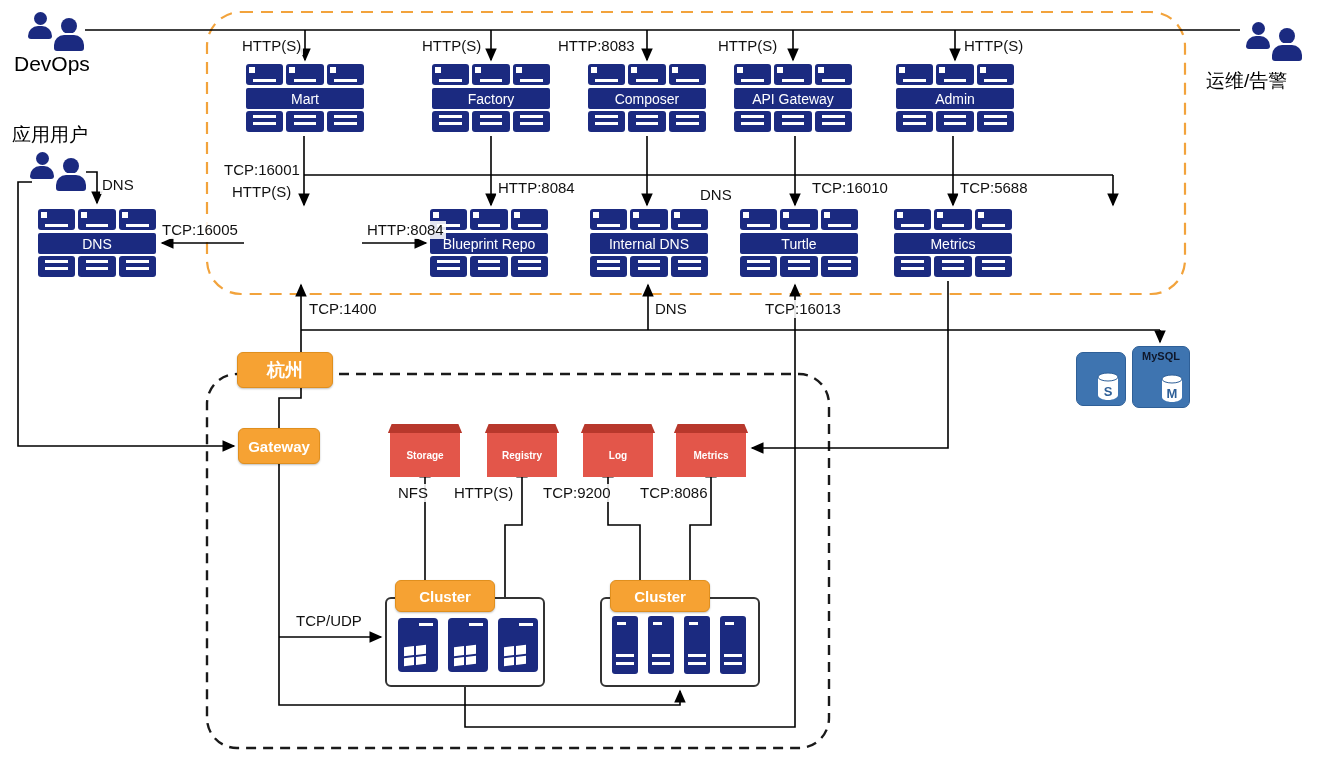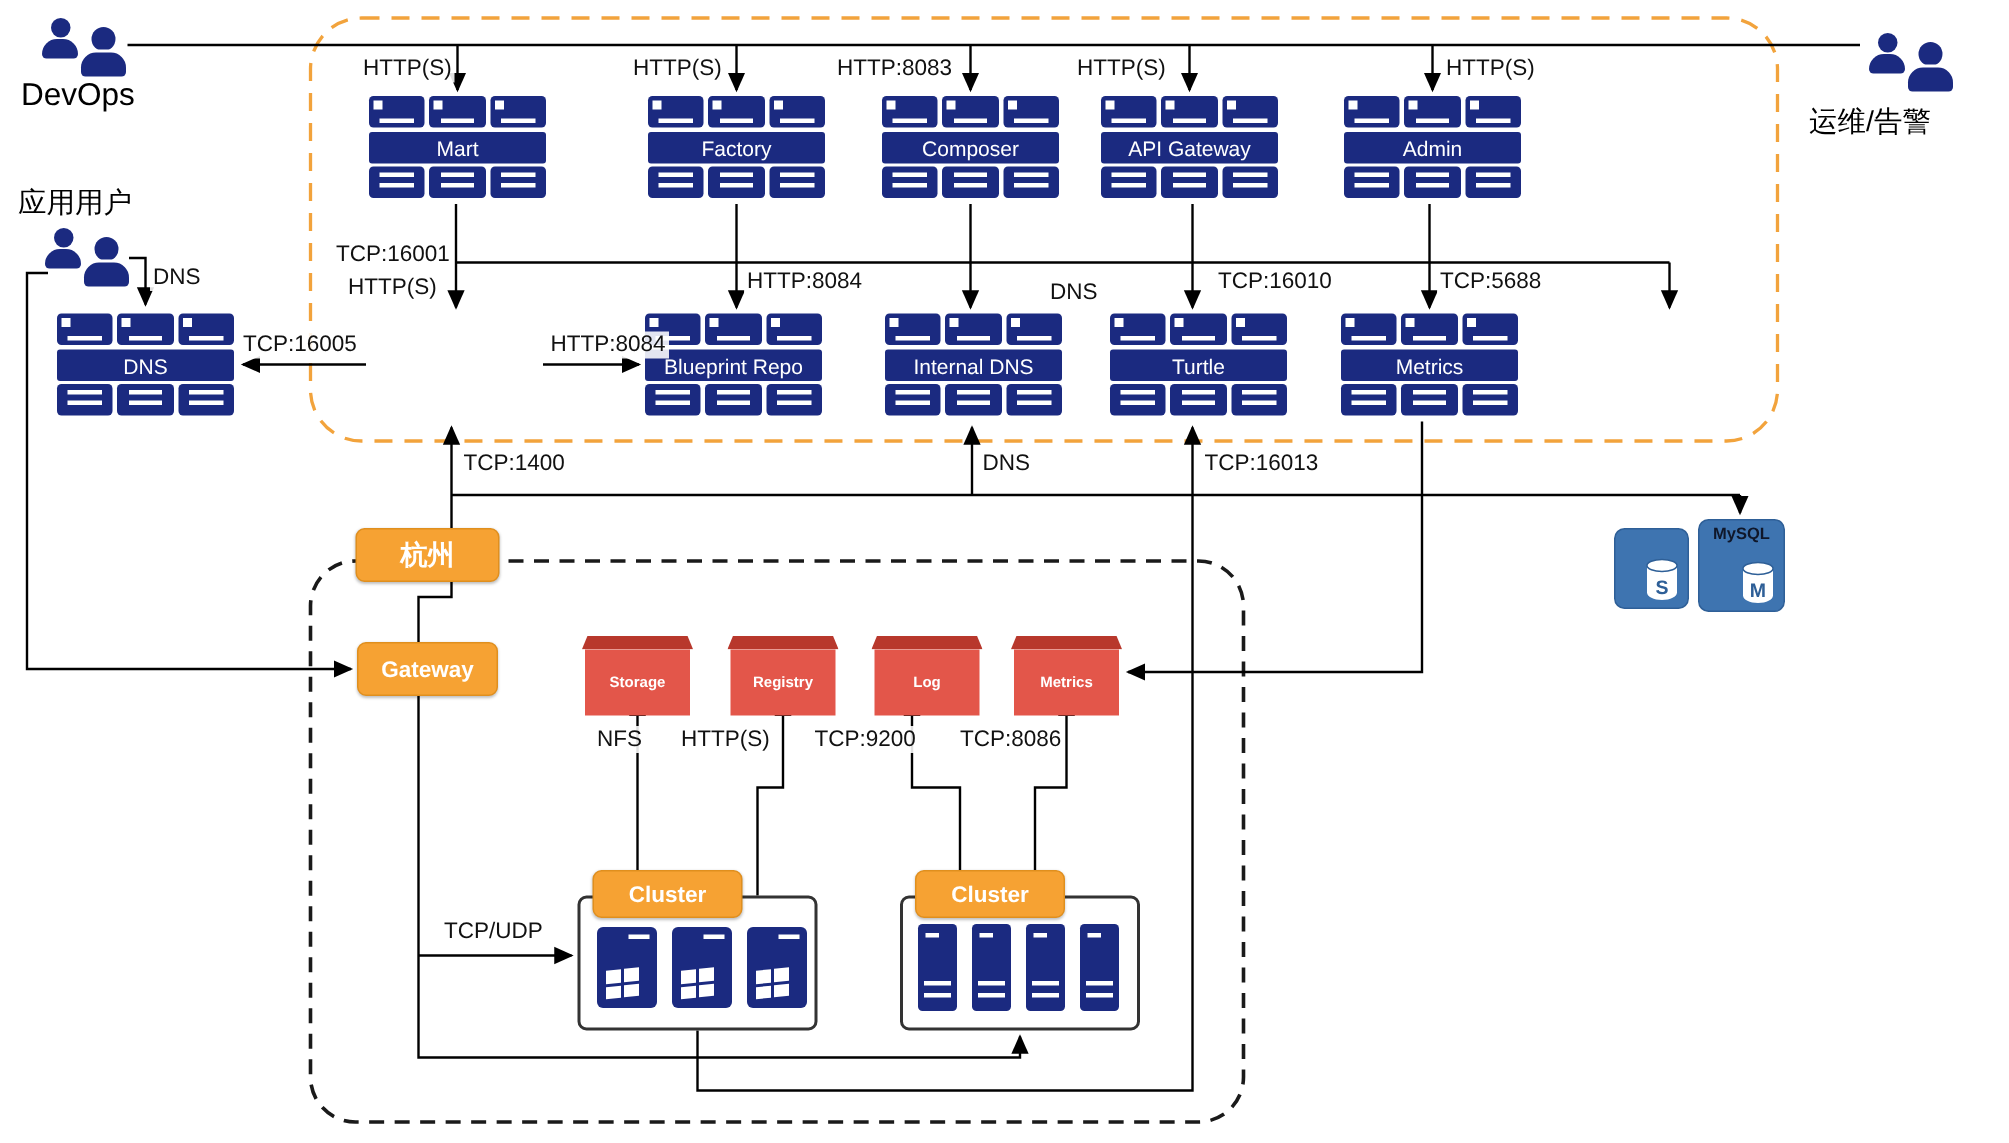--- a/index.html
+++ b/index.html
@@ -274,21 +274,21 @@
     <div class="srv-band">Metrics</div>
     <div class="srv-row b">
         <i></i>
         <i></i>
         <i></i>
       </div>
   </div>
 
   <div class="obox" style="left:237px;top:352px;width:96px;height:36px;font-size:18px">杭州</div>
 
-  <div class="obox" style="left:238px;top:428px;width:94px;height:36px;font-size:15px">Gateway</div>
+  <div class="obox" style="left:238px;top:428px;width:82px;height:36px;font-size:15px">Gateway</div>
 
   <div class="redbox" style="left:390px;top:424px">
     <div class="lid"></div>
     <div class="face">Storage</div>
   </div>
   <div class="redbox" style="left:487px;top:424px">
     <div class="lid"></div>
     <div class="face">Registry</div>
   </div>
   <div class="redbox" style="left:583px;top:424px">
@@ -359,20 +359,20 @@
   <span class="lk" style="left:222px;top:161px">TCP:16001</span>
   <span class="lk" style="left:230px;top:183px">HTTP(S)</span>
   <span class="lk" style="left:496px;top:179px">HTTP:8084</span>
   <span class="lk" style="left:698px;top:186px">DNS</span>
   <span class="lk" style="left:810px;top:179px">TCP:16010</span>
   <span class="lk" style="left:958px;top:179px">TCP:5688</span>
   <span class="lk" style="left:160px;top:221px">TCP:16005</span>
   <span class="lk" style="left:365px;top:221px">HTTP:8084</span>
   <span class="lk" style="left:307px;top:300px">TCP:1400</span>
   <span class="lk" style="left:653px;top:300px">DNS</span>
-  <span class="lk" style="left:801px;top:300px">TCP:16013</span>
+  <span class="lk" style="left:763px;top:300px">TCP:16013</span>
   <span class="lk" style="left:396px;top:484px">NFS</span>
   <span class="lk" style="left:452px;top:484px">HTTP(S)</span>
   <span class="lk" style="left:541px;top:484px">TCP:9200</span>
   <span class="lk" style="left:638px;top:484px">TCP:8086</span>
   <span class="lk" style="left:294px;top:612px">TCP/UDP</span>
 
 </div>
 
 </body></html>

